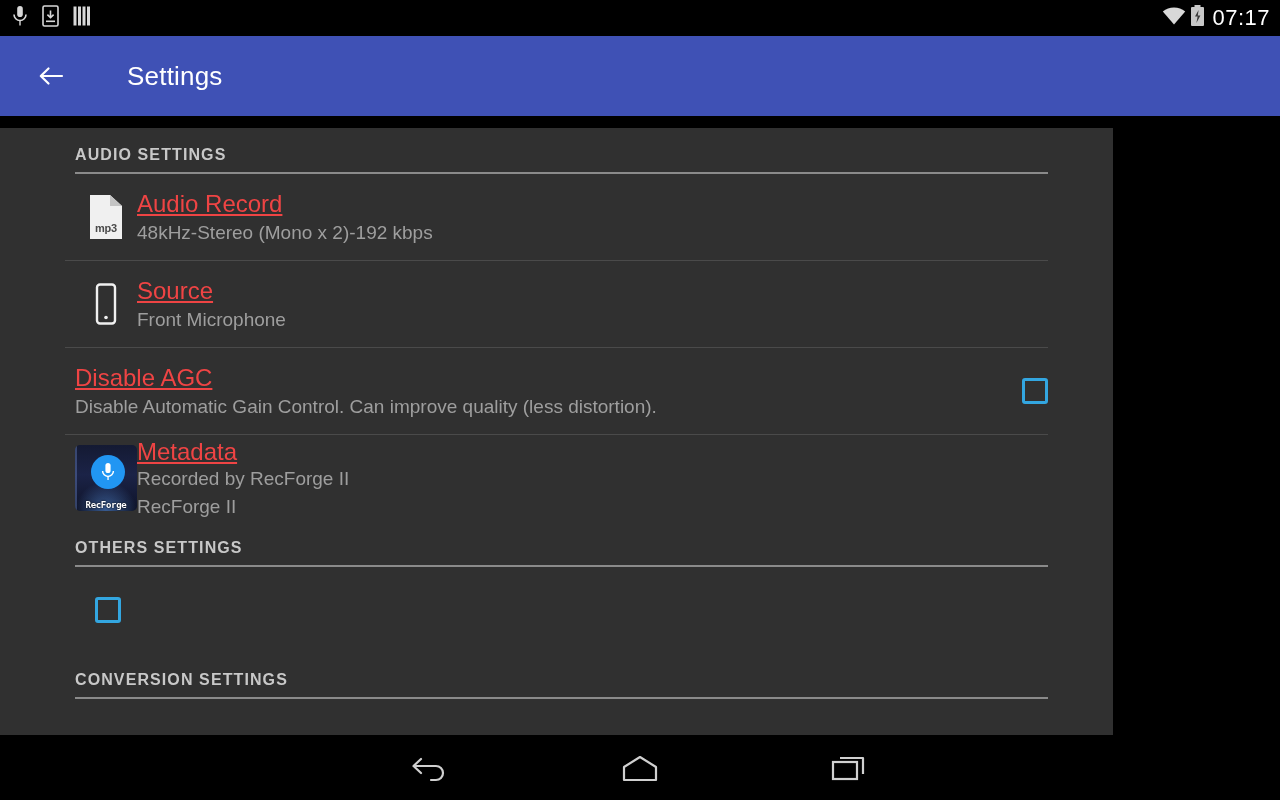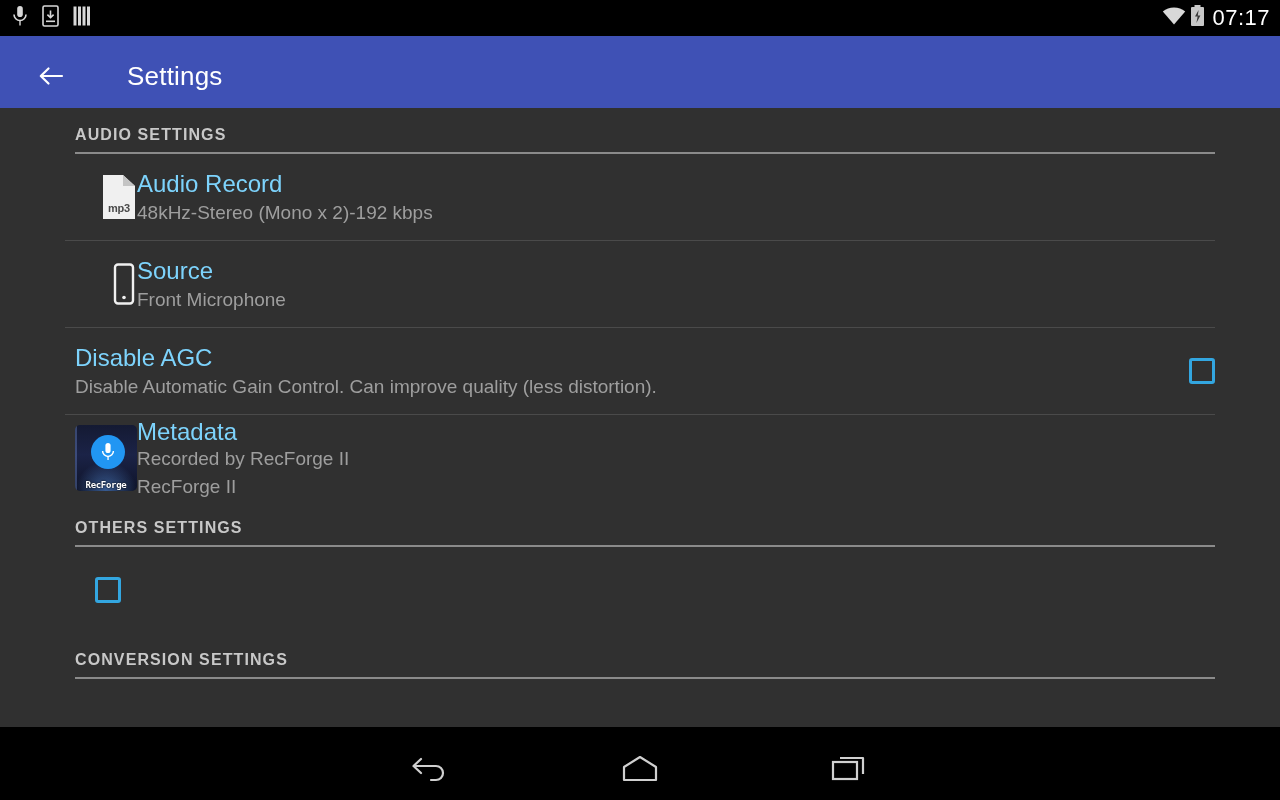--- a/index.html
+++ b/index.html
@@ -38,22 +38,22 @@
     gap:31px;
   }
   .back-arrow{ width:34px; height:34px; cursor:pointer; }
   .action-title{
     color:#ffffff; font-size:26px; font-weight:400;
     margin-left:28px; letter-spacing:0.2px;
   }
 
   
   .content{
-    position:absolute; top:108px; left:0;
-    width:1280px; height:619px;
+    position:absolute; top:128px; left:0;
+    width:1113px; height:619px;
     background:#303030;
     overflow:hidden;
   }
 
   .section-header{
     padding:18px 0 6px 75px;
     color:#c8c8c8;
     font-size:16px;
     font-weight:bold;
     letter-spacing:1.1px;
@@ -72,28 +72,29 @@
     cursor:pointer;
   }
   .row.with-icon{ padding-left:75px; }
   .row-divider{
     height:1px;
     background:#4a4a4a;
     margin:0 65px 0 65px;
   }
   .row-icon{
     width:62px; min-width:62px;
-    display:flex; align-items:center; justify-content:flex-end;
+    display:flex; align-items:center; justify-content:center;
   }
   .row-text{ flex:1; display:flex; flex-direction:column; justify-content:center; }
   .row-title{
-    color:#7dd3fc;
+    color:#ef4444;
     font-size:24px;
     font-weight:400;
     line-height:1.22;
+    text-decoration:underline;
   }
   .row-sub{
     color:#9e9e9e;
     font-size:19px;
     line-height:1.28;
     margin-top:3px;
   }
   .row-sub.tight{ margin-top:1px; }
 
   

